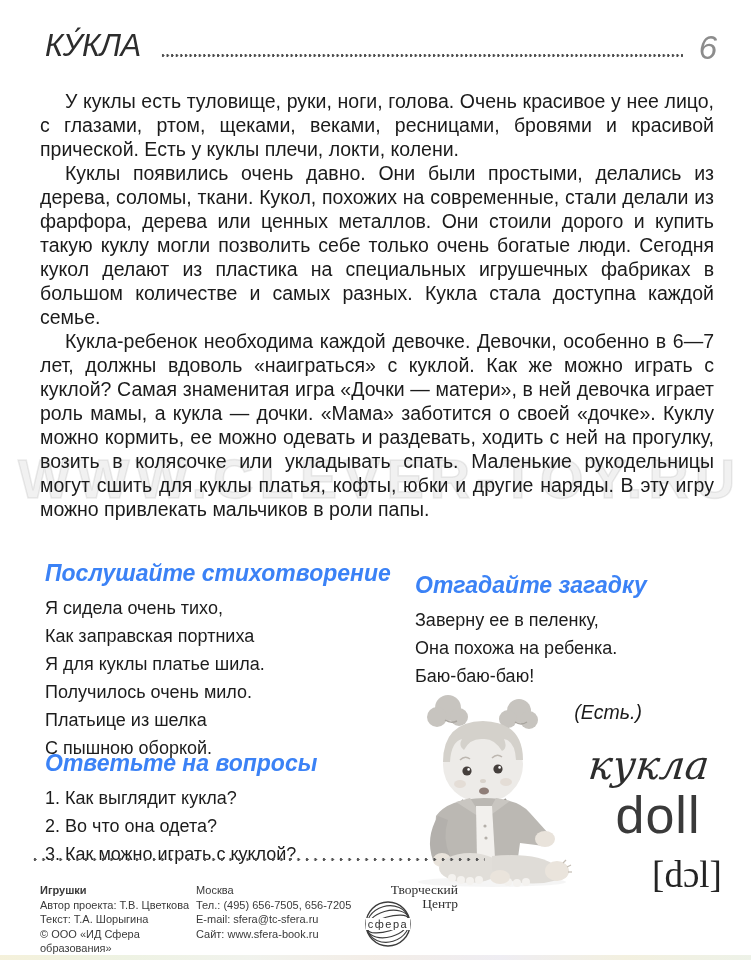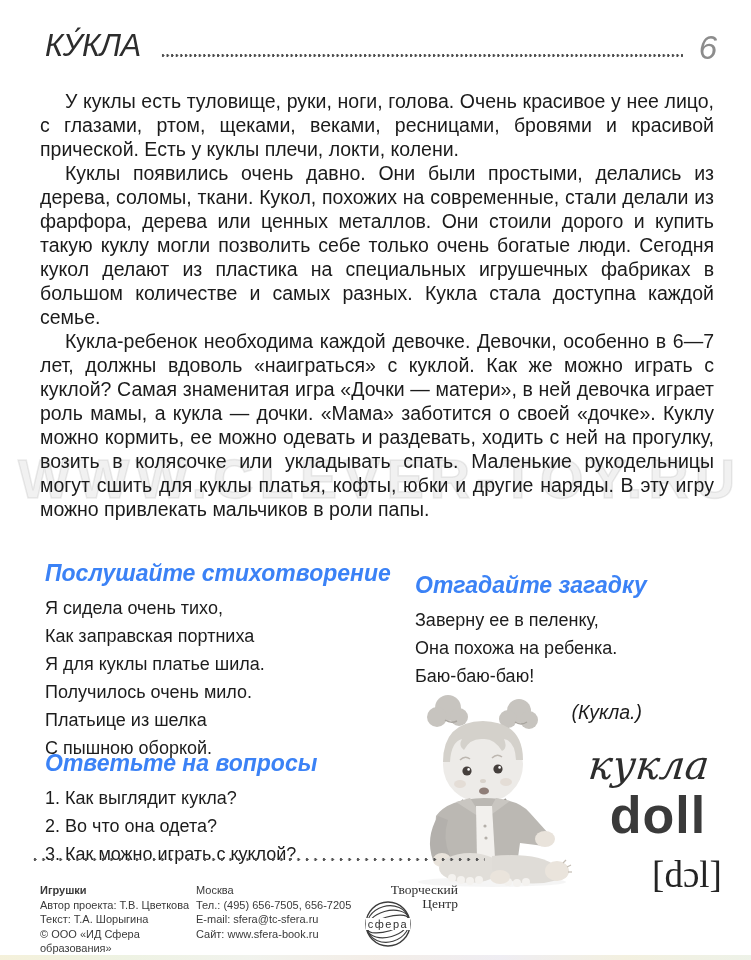--- a/index.html
+++ b/index.html
@@ -36,21 +36,21 @@
                  padding-right:78px;}
   .questions{position:absolute;left:45px;top:750px;width:365px;}
 
   
   .doll-figure{position:absolute;left:396px;top:686px;width:188px;height:202px;margin:0;}
 
   
   .vocab{position:absolute;left:568px;top:742px;width:180px;text-align:center;}
   .vocab-ru{font-family:"DejaVu Serif",serif;font-style:italic;font-size:40px;color:#2d2d2d;
             transform:skewX(-6deg);margin-right:18px;}
-  .vocab-en{font-size:52px;font-weight:bold;color:#3a3a3a;margin-top:0px;letter-spacing:1px;
+  .vocab-en{font-size:52px;font-weight:normal;color:#3a3a3a;margin-top:0px;letter-spacing:1px;
             line-height:1.05;}
   .vocab-tr{font-family:"Liberation Serif",serif;font-size:37px;color:#242424;margin-top:10px;
             margin-left:58px;}
 
   
   .footer{position:absolute;left:33px;top:857px;width:452px;font-size:11px;line-height:14.5px;
           color:#3a3a3a;}
   .footer-dots{height:5px;width:452px;
     background-image:radial-gradient(circle at 2px 2.5px,#555 1.3px,transparent 1.6px);
     background-size:8.5px 5px;background-repeat:repeat-x;}
@@ -93,21 +93,21 @@
     <div class="vline">Получилось очень мило.</div>
     <div class="vline">Платьице из шелка</div>
     <div class="vline">С пышною оборкой.</div>
   </section>
 
   <section class="riddle">
     <h2 class="sec-heading">Отгадайте загадку</h2>
     <div class="vline">Заверну ее в пеленку,</div>
     <div class="vline">Она похожа на ребенка.</div>
     <div class="vline">Баю-баю-баю!</div>
-    <div class="riddle-answer">(Кукла.)</div>
+    <div class="riddle-answer">(Есть.)</div>
   </section>
 
   <section class="questions">
     <h2 class="sec-heading">Ответьте на вопросы</h2>
     <div class="vline">1. Как выглядит кукла?</div>
     <div class="vline">2. Во что она одета?</div>
     <div class="vline">3. Как можно играть с куклой?</div>
   </section>
 
   <figure class="doll-figure">

